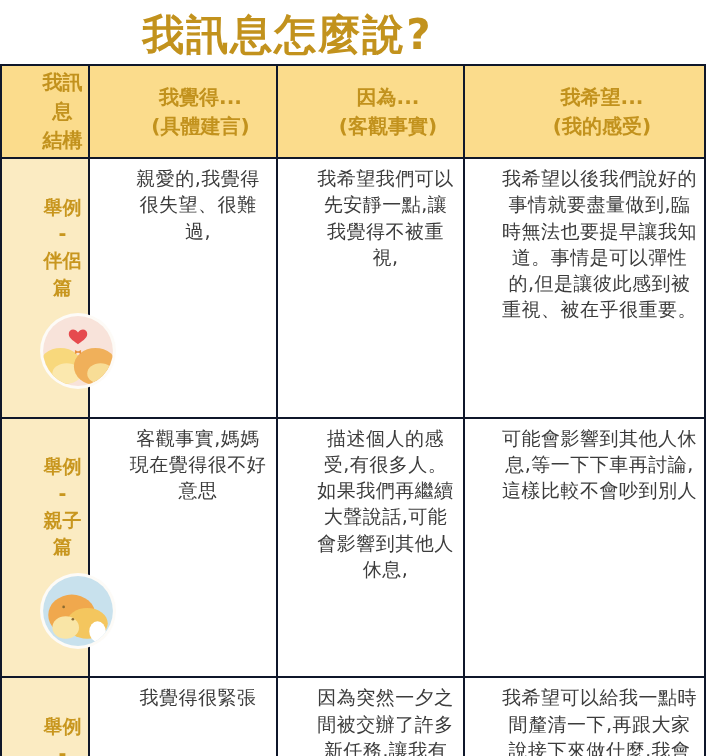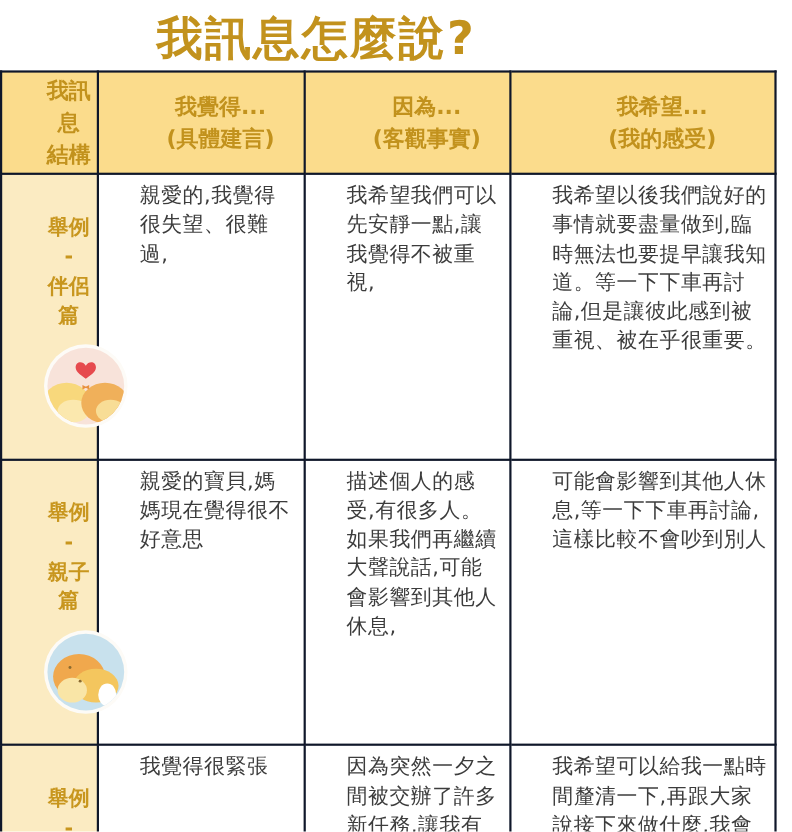--- a/index.html
+++ b/index.html
@@ -71,21 +71,21 @@
     text-align: center;
     vertical-align: top;
     line-height: 1.4;
     padding: 8px 2px 0;
   }
   .body-cell {
     background: #ffffff;
     color: #3C3C3C;
     font-size: 19px;
     font-weight: normal;
-    text-align: left;
+    text-align: center;
     vertical-align: top;
     line-height: 1.38;
     padding: 6px 7px;
     letter-spacing: 0.5px;
   }
 
   .ex-icon { display: block; margin: 12px auto 0; width: 78px; height: 78px; }
 </style>
 </head>
 <body>
@@ -131,21 +131,21 @@
             <ellipse cx="55" cy="53" rx="21" ry="18" fill="#F0B05A"></ellipse>
             <ellipse cx="60" cy="60" rx="13" ry="10" fill="#F8DD96"></ellipse>
             <polygon points="35,37 39,39 35,41" fill="#E8903F"></polygon>
             <polygon points="41,37 37,39 41,41" fill="#E8903F"></polygon>
           </g>
           <path d="M38 20 c-2.5-4.5 -9-4 -9 1.5 c0 4.5 6 7.5 9 10 c3-2.5 9-5.5 9-10 c0-5.5 -6.5-6 -9-1.5 Z" fill="#E64A4E"></path>
         </svg>
       </td>
       <td class="body-cell">親愛的,我覺得很失望、很難過,</td>
       <td class="body-cell">我希望我們可以先安靜一點,讓我覺得不被重視,</td>
-      <td class="body-cell">我希望以後我們說好的事情就要盡量做到,臨時無法也要提早讓我知道。等一下下車再討論,但是讓彼此感到被重視、被在乎很重要。</td>
+      <td class="body-cell">我希望以後我們說好的事情就要盡量做到,臨時無法也要提早讓我知道。事情是可以彈性的,但是讓彼此感到被重視、被在乎很重要。</td>
     </tr>
 
     <tr class="r-ex2">
       <td class="label-cell">
         <span>舉例 -
 親子篇</span>
         <svg class="ex-icon" viewBox="0 0 76 76">
           <circle cx="38" cy="38" r="37" fill="#FDFBF7"></circle>
           <circle cx="38" cy="38" r="34" fill="#C8E1ED"></circle>
           <clipPath id="clip-family">
@@ -154,21 +154,21 @@
           <g clip-path="url(#clip-family)">
             <ellipse cx="32" cy="42" rx="23" ry="20" fill="#F0A84D"></ellipse>
             <ellipse cx="47" cy="50" rx="20" ry="15" fill="#F4C65E"></ellipse>
             <ellipse cx="26" cy="54" rx="13" ry="11" fill="#F9E5A6"></ellipse>
             <ellipse cx="57" cy="58" rx="8" ry="10" fill="#FFFFFF"></ellipse>
             <circle cx="24" cy="34" r="1.3" fill="#8A6A30"></circle>
             <circle cx="33" cy="46" r="1.3" fill="#8A6A30"></circle>
           </g>
         </svg>
       </td>
-      <td class="body-cell">親愛的寶貝,媽媽現在覺得很不好意思</td>
+      <td class="body-cell">客觀事實,媽媽現在覺得很不好意思</td>
       <td class="body-cell">描述個人的感受,有很多人。如果我們再繼續大聲說話,可能會影響到其他人休息,</td>
       <td class="body-cell">可能會影響到其他人休息,等一下下車再討論,這樣比較不會吵到別人</td>
     </tr>
 
     <tr class="r-ex3">
       <td class="label-cell">
         <span>舉例 -
 同事篇</span>
         <svg class="ex-icon" viewBox="0 0 76 76">
           <circle cx="38" cy="38" r="37" fill="#FDFBF7"></circle>

